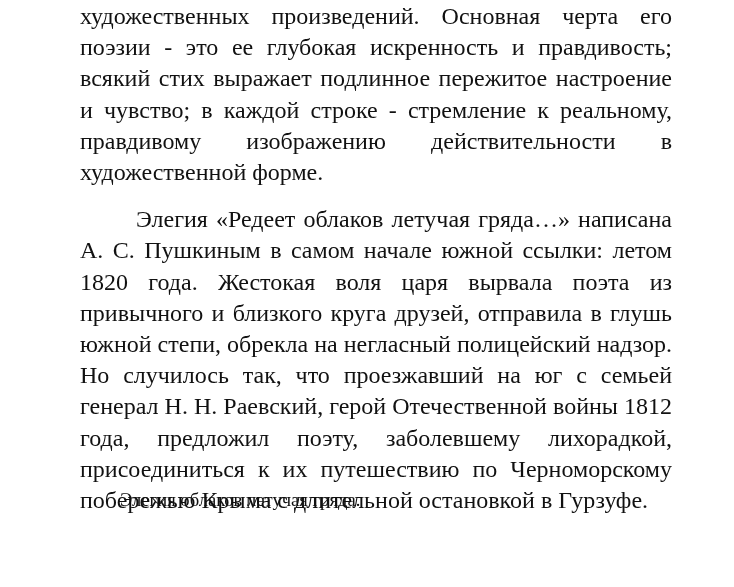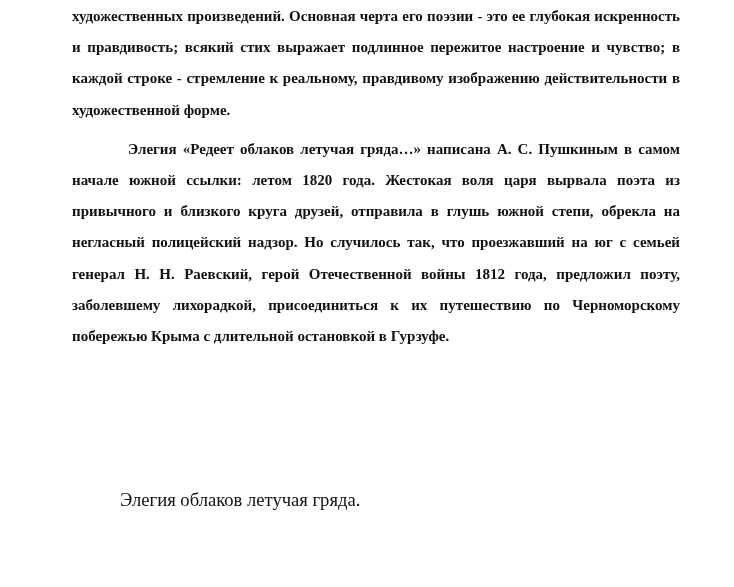--- a/index.html
+++ b/index.html
@@ -15,26 +15,25 @@
       font-family: "Liberation Serif", "DejaVu Serif", serif;
       color: #111111;
     }
     .page {
       position: absolute;
       left: 64px;
       top: 0;
       width: 624px;
     }
     .para {
-      margin: 8px;
-      font-size: 15px;
+      margin: 16px;
+      font-size: 24px;
       line-height: 31.2px;
       text-align: justify;
       text-align-last: left;
-      font-weight: bold;
     }
     .para.first-cont {
       margin-top: 1px;
     }
     .para.indented {
       text-indent: 56px;
       margin-top: 2px;
     }
     .poem {
       position: absolute;

